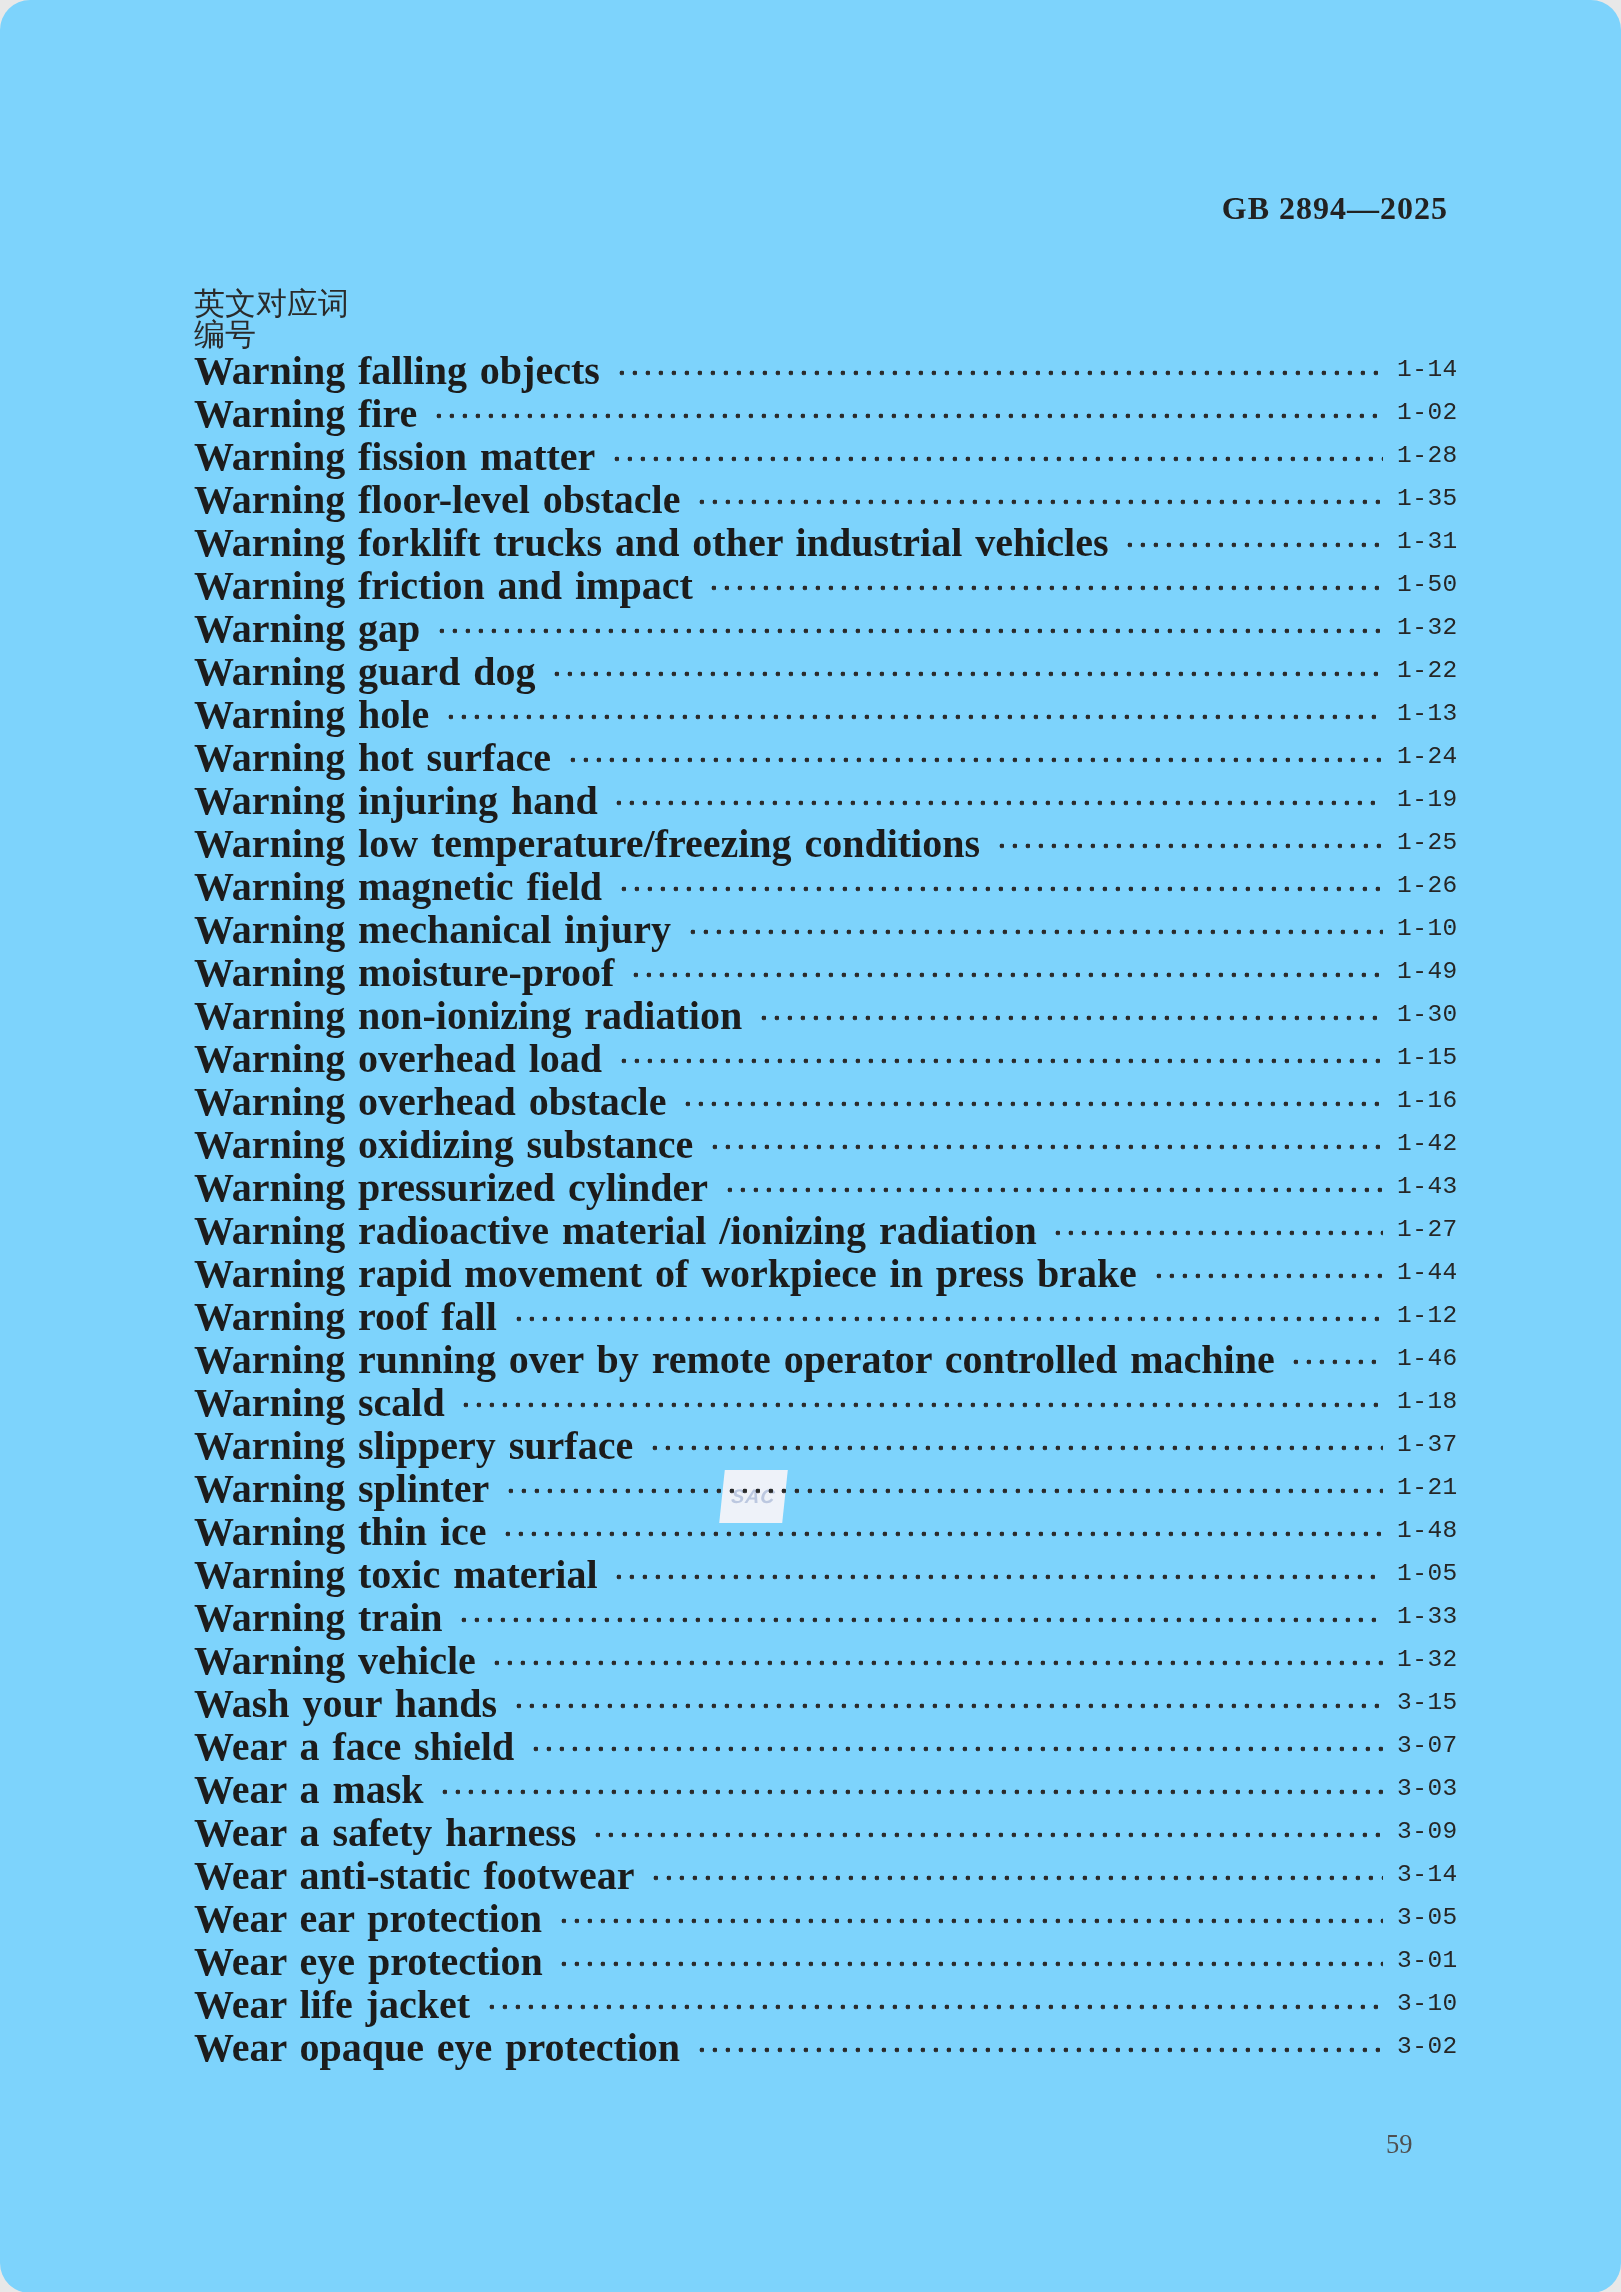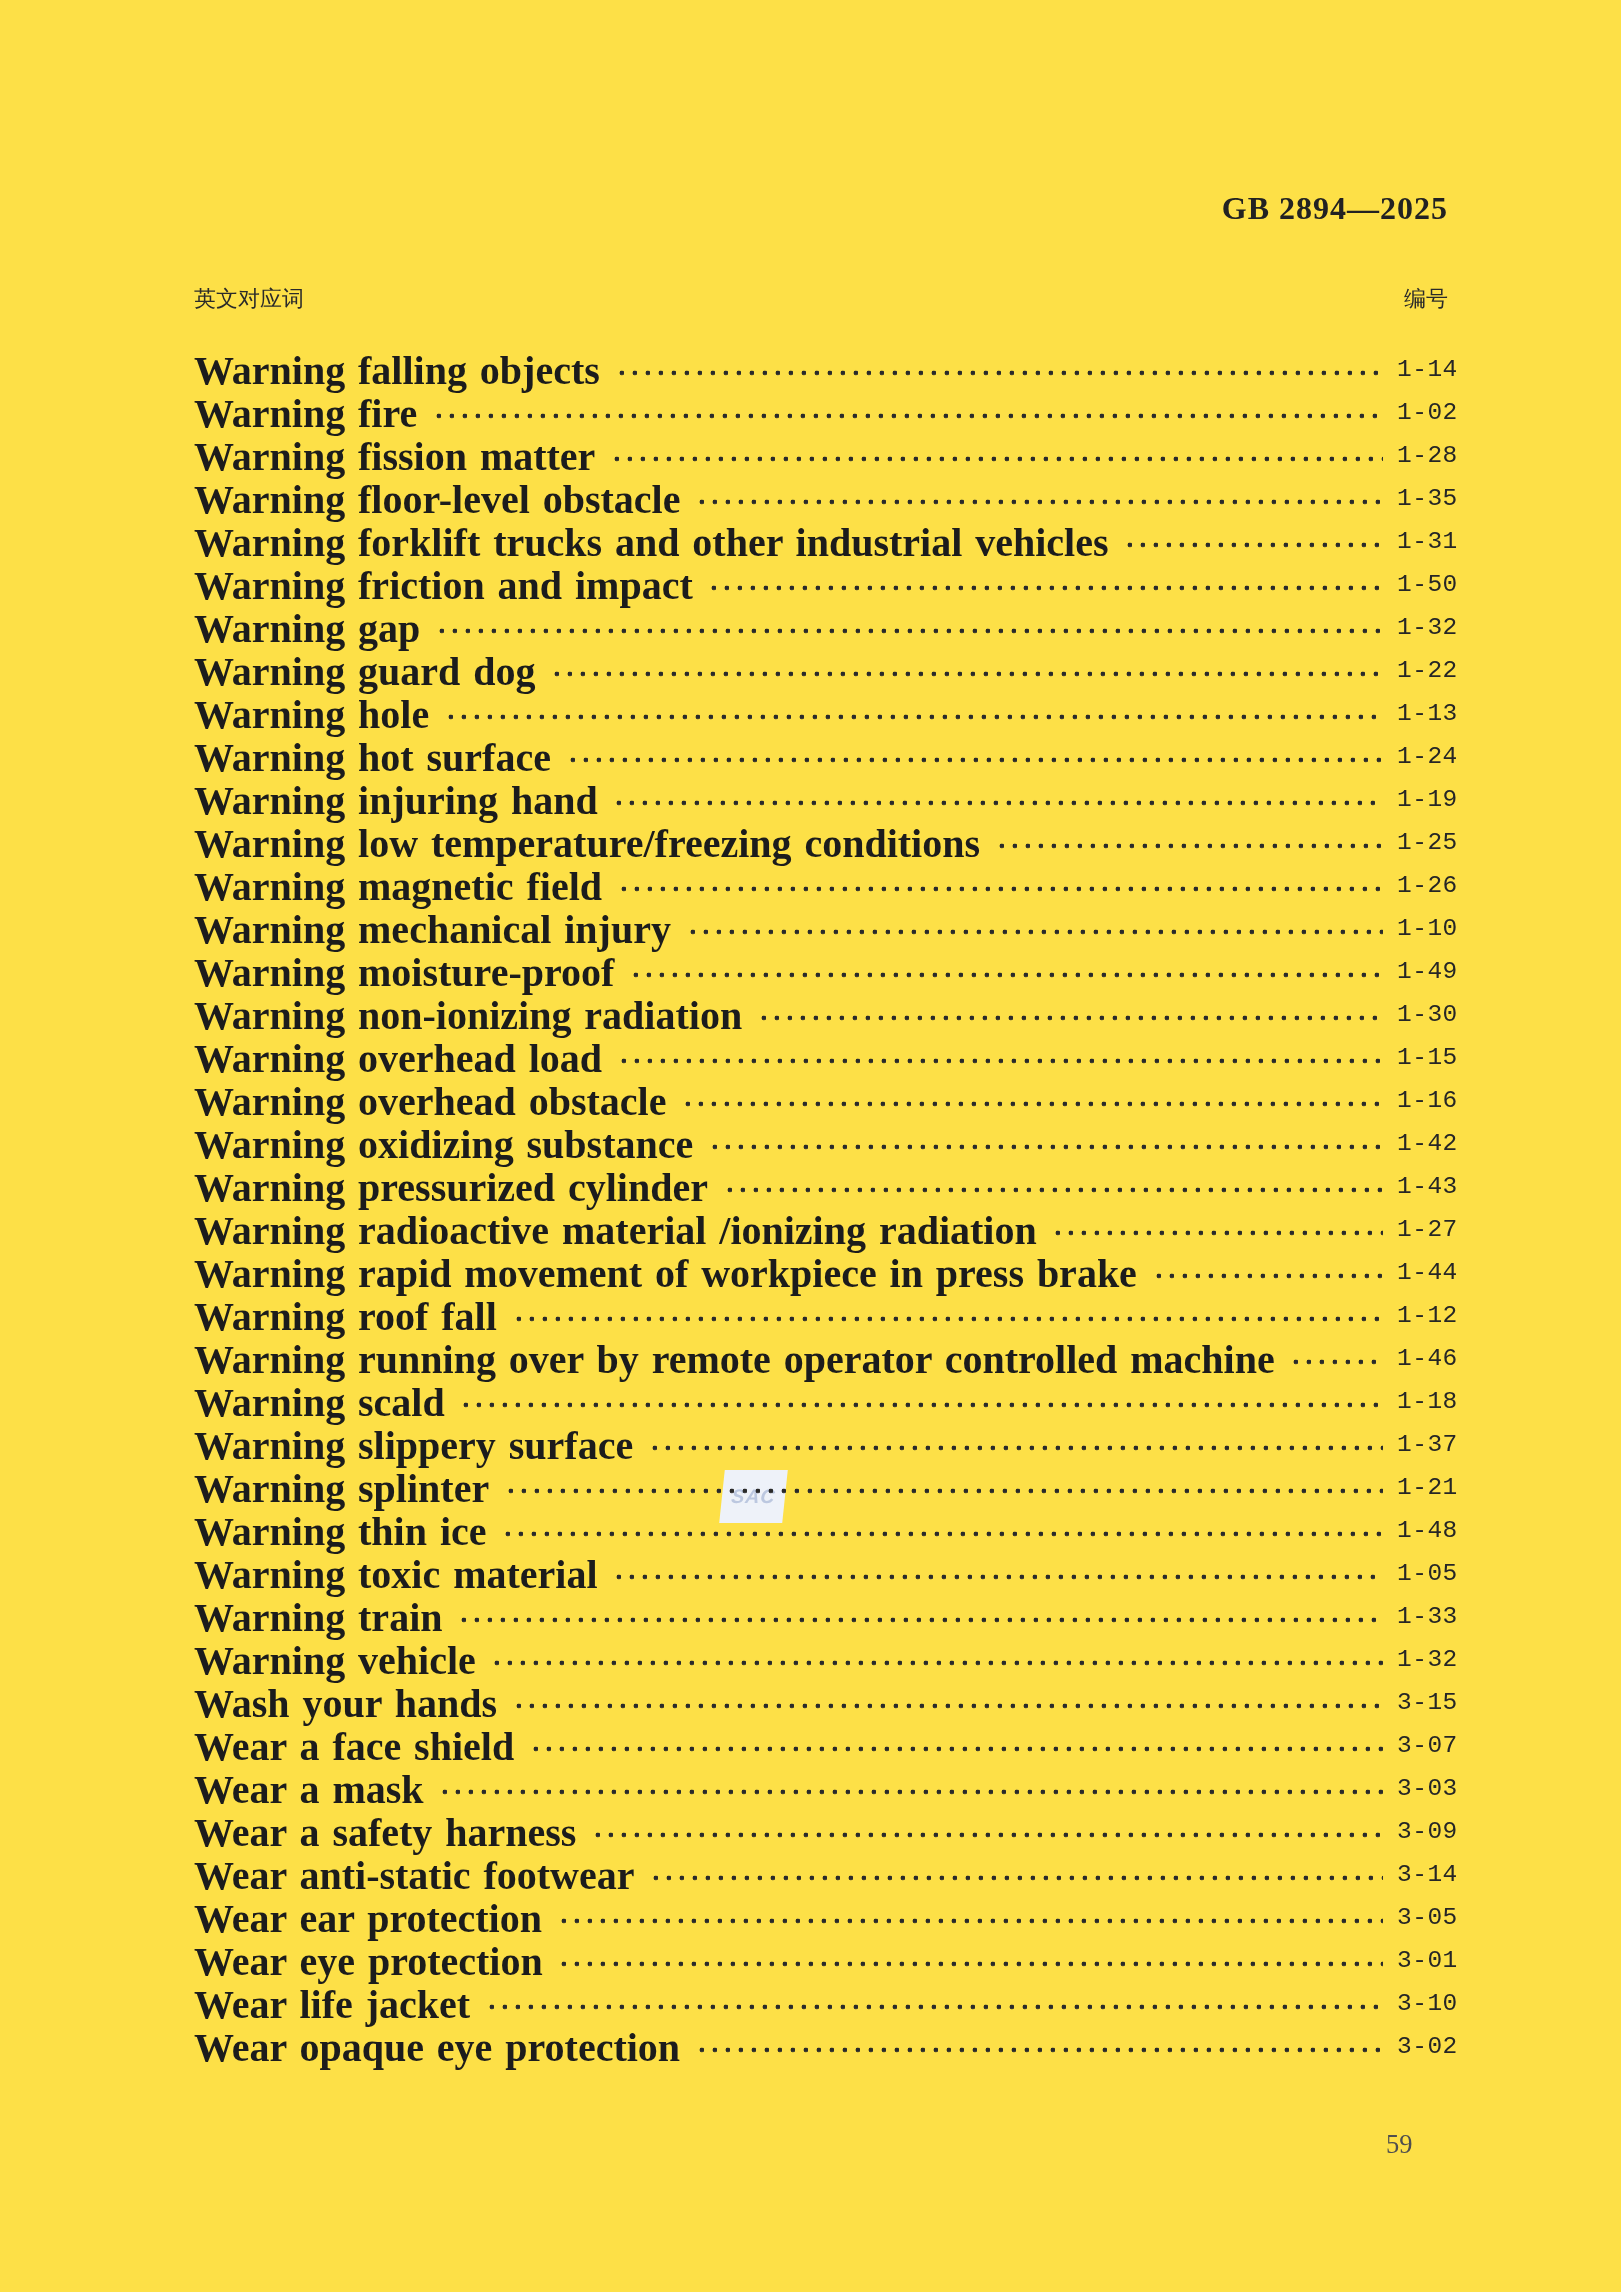--- a/index.html
+++ b/index.html
@@ -1,24 +1,25 @@
 <!DOCTYPE html>
 <html><head>
 <meta charset="utf-8">
 <style>
   html, body { margin: 0; padding: 0; background: #e8e8e8; }
   .page {
     position: relative;
     width: 1621px;
     height: 2293px;
     margin: 0 auto;
-    background: #fde047;
+    background: #7dd3fc;
     overflow: hidden;
     font-family: "Liberation Serif", "DejaVu Serif", serif;
     color: #1c1c1c;
+    border-radius: 30px;
   }
   .std-code {
     position: absolute;
     top: 192px;
     right: 173px;
     font-family: "Liberation Serif", "DejaVu Serif", serif;
     font-weight: bold;
     font-size: 32px;
     letter-spacing: 1px;
     line-height: 1;
@@ -27,23 +28,24 @@
   }
   .col-headers {
     position: absolute;
     top: 288px;
     left: 194px;
     right: 173px;
     display: flex;
     justify-content: space-between;
     align-items: flex-start;
     font-family: Liberation Sans, sans-serif;
-    font-size: 22px;
+    font-size: 31px;
     line-height: 1;
     color: #2a2a2a;
+    flex-direction: column;
   }
   .index-list {
     position: absolute;
     top: 349px;
     left: 194px;
     right: 173px;
     z-index: 2;
   }
   .row {
     display: flex;

